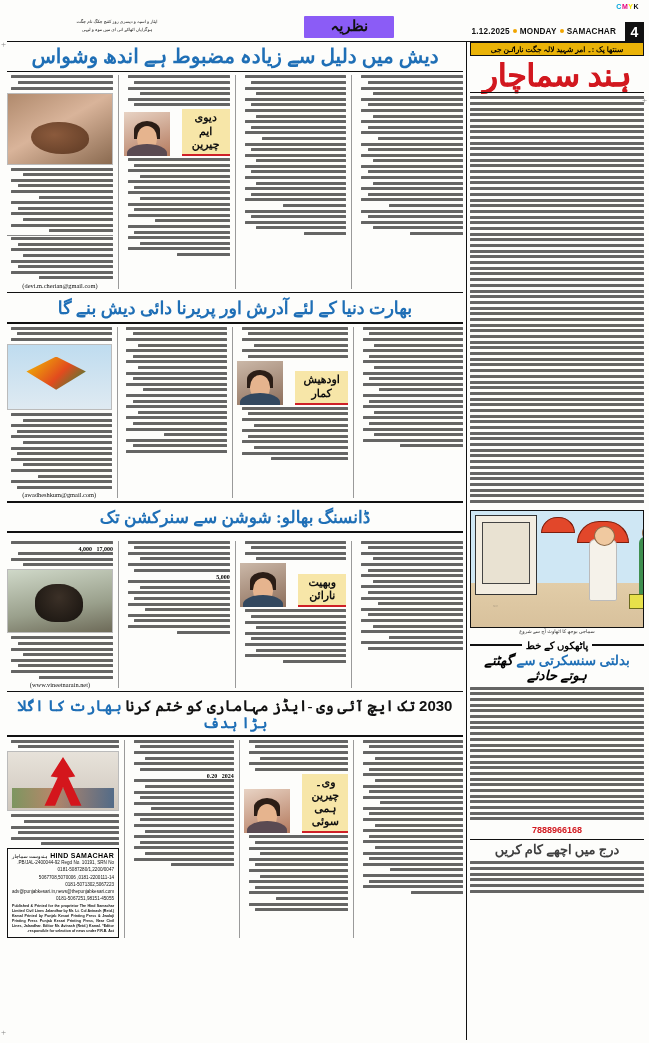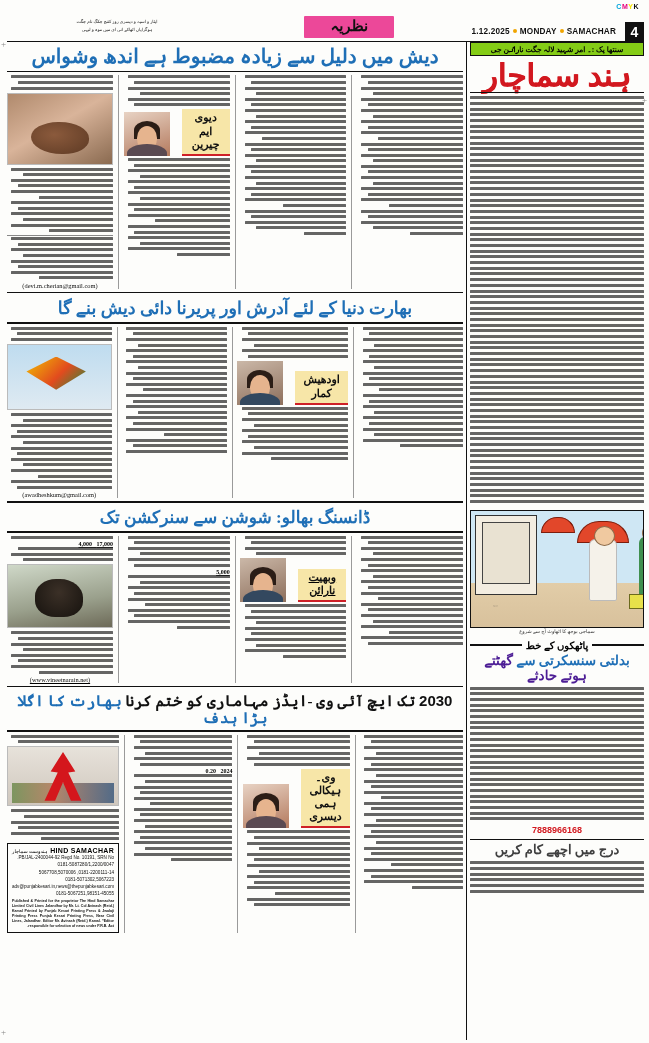--- a/index.html
+++ b/index.html
@@ -42,21 +42,21 @@
     margin-top: 12px;
     height: 26px;
   }
   .couplet {
     width: 220px; direction: rtl; text-align: center;
     font-size: 4.4px; line-height: 1.9; color: #1a1a1a; letter-spacing: .2px;
     padding-top: 2px;
   }
   .nazariya-wrap { flex: 1; display: flex; justify-content: center; }
   .nazariya {
-    background: #ec4899;
+    background: #8b5cf6;
     padding: 1px 26px 2px 26px;
     font-size: 15px; font-weight: bold; direction: rtl;
     color: #111; line-height: 1.25;
     border-radius: 1px;
   }
   .dateline {
     display: flex; align-items: center; gap: 3px;
     font-family: "Liberation Sans", sans-serif;
     font-size: 8.2px; font-weight: bold; color: #111;
     padding-top: 5px; letter-spacing: .2px;
@@ -167,21 +167,21 @@
     position:absolute; left:4%; bottom:4%; width:92%; height:34%;
     background: linear-gradient(90deg,#6d8c4e,#b07a5a 40%,#3c5a7d);
     opacity:.85;
   }
   .caption { font-size: 5px; direction: rtl; text-align:center; color:#333; }
 
   
   .kicker {
     direction: rtl; text-align: center; font-size: 7.5px;
     border: 1px solid #111; padding: 1.5px 4px; margin-bottom: 3px;
-    background:#84cc16; font-weight:bold;
+    background:#eab308; font-weight:bold;
   }
   .masthead-red {
     direction: rtl; text-align: center; color: #d2181f;
     font-weight: bold; font-size: 31px; line-height: .96;
     letter-spacing: -1px; margin: 2px 0 1px 0;
     text-shadow: .5px 0 0 #d2181f;
   }
   .sub-black {
     direction: rtl; text-align: center; font-size: 14.5px;
     font-weight: bold; line-height: 1.28; color:#111; padding: 0 6px 3px 6px;
@@ -238,21 +238,21 @@
   .letters-head {
     display:flex; align-items:center; gap:4px; margin-top:6px;
   }
   .letters-head .bar { flex:1; height:2.5px; background:#111; }
   .letters-head .lbl { direction:rtl; font-weight:bold; font-size:10px; }
 
   .headline-red {
     direction: rtl; text-align:center; font-weight:bold; font-size:13.5px;
     line-height:1.15; padding:2px 0 3px 0;
   }
-  .headline-red .rd { color:#4c1d95; }
+  .headline-red .rd { color:#000000;font-style:italic; }
   .headline-red .bl { color:#1f6fb6; }
 
   .phone {
     direction: ltr; text-align:center; font-weight:bold; color:#d2181f;
     font-size: 9px; font-family:"Liberation Sans", sans-serif; margin-top:2px;
   }
   .sec-title {
     direction:rtl; text-align:center; font-weight:bold; font-size:13px;
     color:#404040; padding:2px 0 3px 0; border-top:1.2px solid #111;
     margin-top:4px;
@@ -548,21 +548,21 @@
             <div class="line s60"></div>
           </div>
         </div>
       </div>
 
       <div class="divider-h"></div>
 
       <div>
         <div class="headline h3">ڈانسنگ بھالو: شوشن سے سنرکشن تک</div>
         <div class="hrule"></div>
-        <div class="cols" style="margin-top:3px;text-decoration:underline;">
+        <div class="cols" style="margin-top:8px;">
           <div class="col utext">
             <div class="line s96"></div>
             <div style="direction:rtl;font-size:6px;font-weight:bold;text-align:right;">
               <span>17,000</span>
               &nbsp;
               <span>4,000</span>
             </div>
             <div class="line s90"></div>
               <div class="line s96"></div>
               <div class="line s85"></div>
@@ -718,21 +718,21 @@
           </div>
           <div class="vrule"></div>
           <div class="col utext">
             <div class="line s96"></div>
               <div class="line s90"></div>
               <div class="line s96"></div>
             <div class="line s85"></div>
               <div class="line s96"></div>
               <div class="line s90"></div>
             <div class="byline">
-              <div class="name">وی۔ ہیکالی ہمی دیسری</div>
+              <div class="name">وی۔ چیرین ہمی سوئی</div>
               <div class="portrait p-f">
                 <div class="hair"></div>
                   <div class="head"></div>
                   <div class="shoulders"></div>
               </div>
             </div>
             <div class="line s96"></div>
               <div class="line s90"></div>
               <div class="line s96"></div>
             <div class="line s85"></div>

